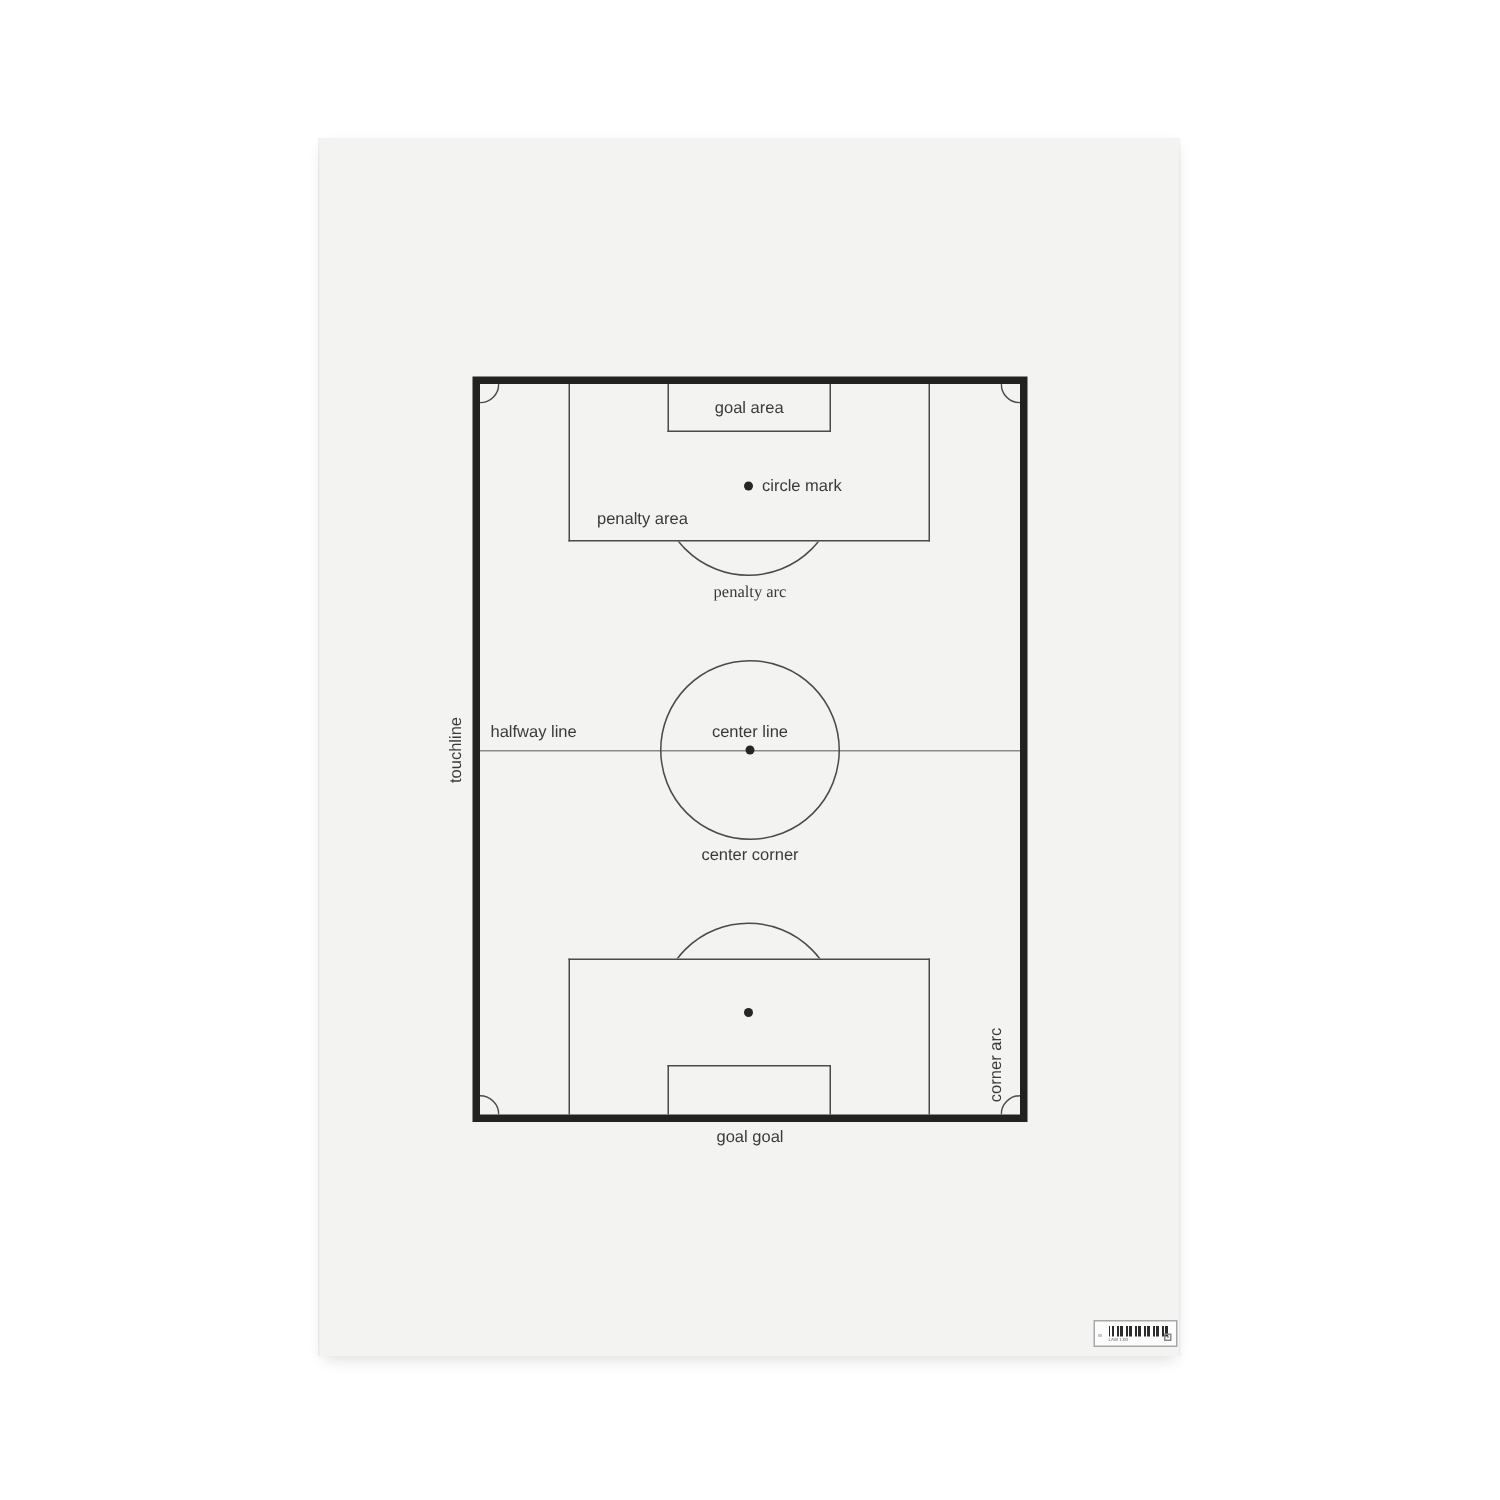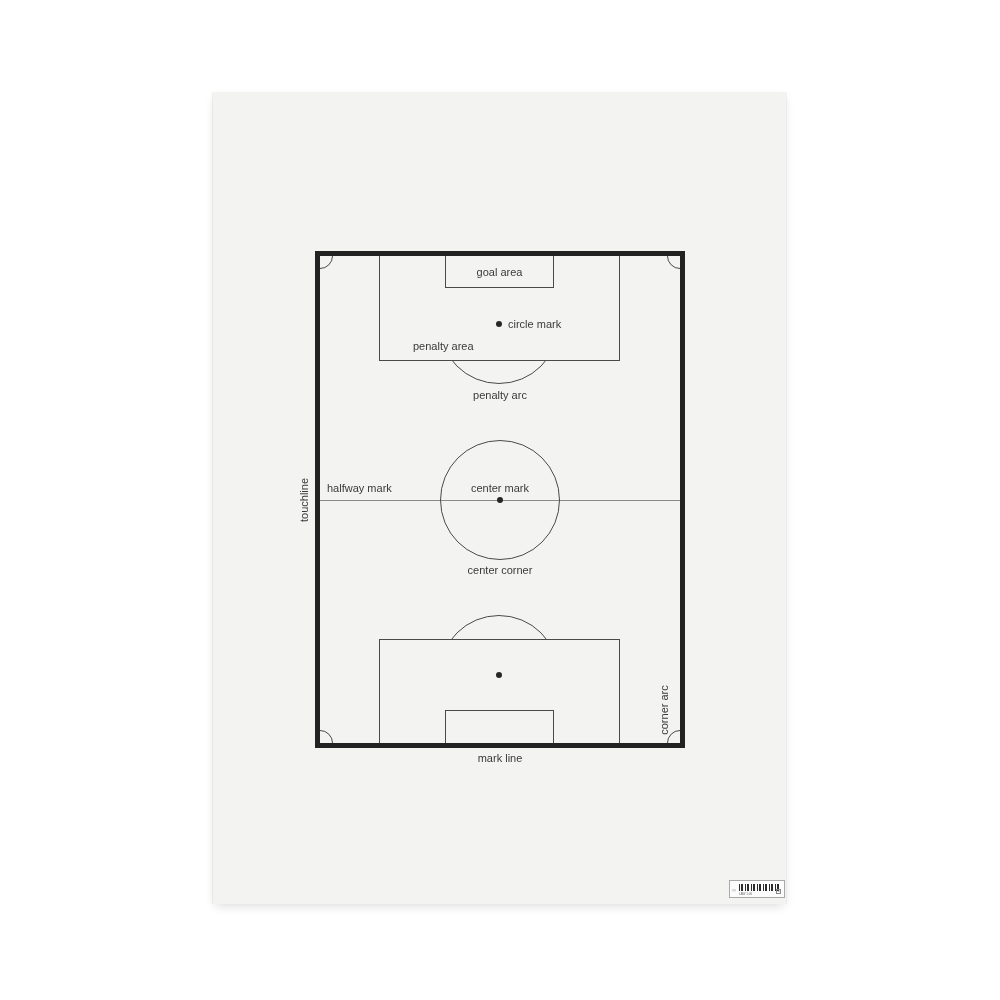--- a/index.html
+++ b/index.html
@@ -100,22 +100,22 @@
     font-size: 11px;
     line-height: 12px;
     color: #3a3a3a;
     white-space: nowrap;
   }
   .lbl.centered { text-align: center; }
   .lbl.rot { transform: rotate(-90deg); transform-origin: center center; }
 
   .lbl-goal-area-top   { position: static; font-size: 11px; color: #3a3a3a; }
   .lbl-penalty-mark    { left: 188px; top: 62px;  }
-  .lbl-penalty-area    { left: 82px;  top: 84px; padding-left: 11px;  }
-  .lbl-penalty-arc     { left: 130px; top: 133px; width: 100px; }
+  .lbl-penalty-area    { left: 67px;  top: 84px; padding-left: 11px;  }
+  .lbl-penalty-arc     { left: 130px; top: 133px; width: 100px; font-family: Liberation Serif, serif; }
   .lbl-halfway-line    { left: 7px;   top: 226px; }
   .lbl-center-mark     { left: 130px; top: 226px; width: 100px; }
   .lbl-center-circle   { left: 130px; top: 308px; width: 100px; }
   .lbl-corner-arc      { left: 309px; top: 448px; width: 70px;  }
   .lbl-goal-line       { left: 237px; top: 660px; width: 100px; }  
   .lbl-touchline       { left: 56px;  top: 402px; width: 70px;  }  
 
   
   .barcode-label {
     position: absolute;
@@ -200,37 +200,37 @@
       </div>
       <div class="dot pen-mark-top"></div>
       <div class="lbl lbl-penalty-mark">circle mark</div>
       <div class="lbl lbl-penalty-area">penalty area</div>
       <div class="arc-clip arc-clip-top">
           <div class="arc-circle"></div>
         </div>
       <div class="lbl lbl-penalty-arc centered">penalty arc</div>
 
       <div class="halfway"></div>
-      <div class="lbl lbl-halfway-line">halfway mark</div>
+      <div class="lbl lbl-halfway-line">halfway line</div>
       <div class="center-circle"></div>
       <div class="dot center-mark-dot"></div>
-      <div class="lbl lbl-center-mark centered">center mark</div>
+      <div class="lbl lbl-center-mark centered">center line</div>
       <div class="lbl lbl-center-circle centered">center corner</div>
 
       <div class="arc-clip arc-clip-bottom">
           <div class="arc-circle"></div>
         </div>
       <div class="rect penalty-area-bottom"></div>
       <div class="rect goal-area-bottom"></div>
       <div class="dot pen-mark-bottom"></div>
       <div class="lbl lbl-corner-arc centered rot">corner arc</div>
     </div>
 
     <div class="lbl lbl-touchline centered rot">touchline</div>
-    <div class="lbl lbl-goal-line centered">mark line</div>
+    <div class="lbl lbl-goal-line centered">goal goal</div>
 
     <div class="barcode-label">
       <div class="barcode-side-text">|||</div>
       <div class="barcode-stripes"></div>
       <div class="barcode-caption">LAW 1:00</div>
       <div class="barcode-box"><span>a</span></div>
     </div>
 
   </div>
 </div>

